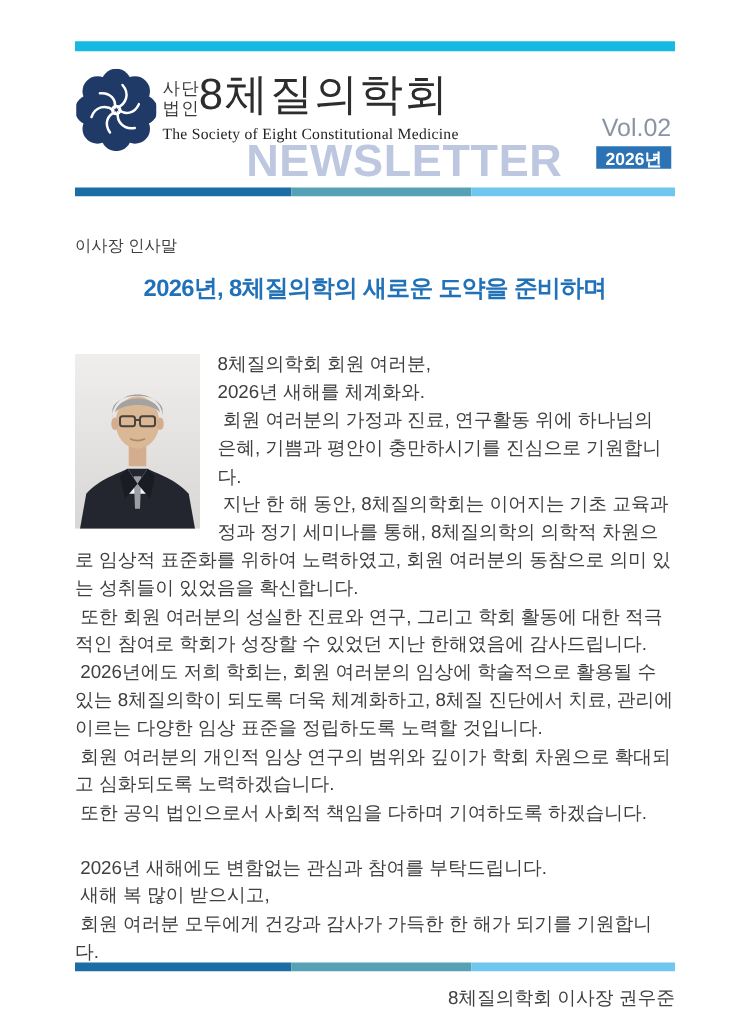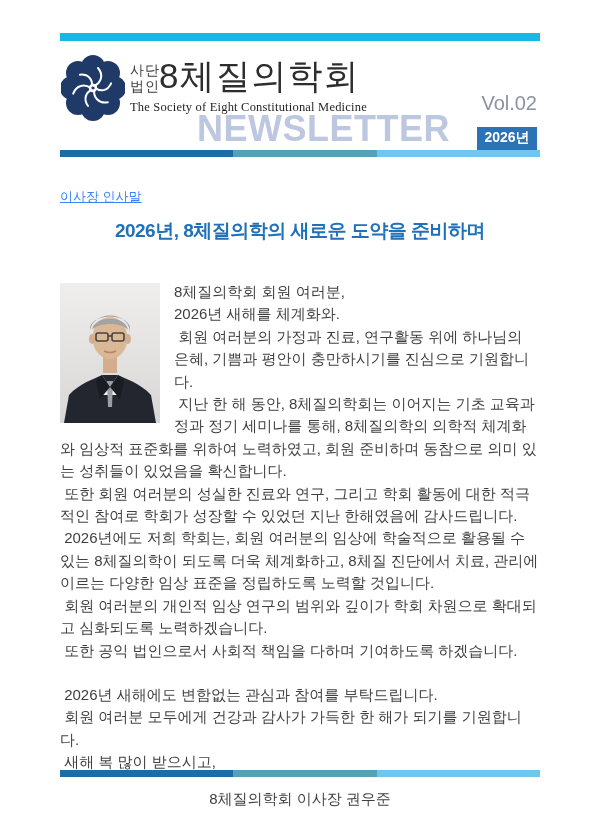--- a/index.html
+++ b/index.html
@@ -13,40 +13,40 @@
   .org-type{position:absolute;left:130px;top:62px;font-size:14px;line-height:16px;
     color:#3a3a3a;font-weight:400;letter-spacing:1px;}
   .org-name{position:absolute;left:159px;top:54px;font-size:35px;line-height:44px;
     color:#2d2d2d;font-weight:500;letter-spacing:1px;white-space:nowrap;}
   .org-name-en{position:absolute;left:130px;top:100px;
     font-family:"Liberation Serif","DejaVu Serif",serif;
     font-size:12.5px;color:#1f1f1f;letter-spacing:0.2px;white-space:nowrap;}
   .newsletter-word{position:absolute;left:197px;top:108px;font-size:36px;font-weight:bold;
     color:#bdc7e0;letter-spacing:0.5px;white-space:nowrap;}
   .vol{position:absolute;right:63px;top:92px;font-size:20px;font-weight:normal;color:#8a93a3;}
-  .year-badge{position:absolute;left:477px;top:127px;width:60px;height:30px;background:#2c73b5;
+  .year-badge{position:absolute;left:477px;top:117px;width:60px;height:18px;background:#2c73b5;
     color:#ffffff;font-size:14px;font-weight:bold;text-align:center;line-height:21px;}
   .tri-bar{position:absolute;left:60px;width:480px;height:7px;display:flex;}
   .tri-bar .s1{width:36%;background:#1c6ca6;}
   .tri-bar .s2{width:30%;background:#57a1b6;}
   .tri-bar .s3{width:34%;background:#6fc7ef;}
   .header-bar{top:150px;}
   .bottom-bar{top:770px;}
   
-  .section-label{position:absolute;left:60px;top:188px;font-size:13px;color:#3b82f6;text-decoration:underline;}
+  .section-label{position:absolute;left:60px;top:188px;font-size:13px;color:#404040;}
   .article-title{position:absolute;left:60px;top:218px;width:480px;margin:0;
     font-size:19px;font-weight:bold;color:#2071b8;text-align:center;letter-spacing:-0.5px;
     white-space:nowrap;}
   .letter{position:absolute;left:60px;top:281px;width:480px;
     font-size:15px;line-height:22.4px;color:#3f3f3f;
     word-break:break-all;}
   .letter p{margin:0;white-space:pre-wrap;}
   .photo{float:left;width:100px;height:140px;margin:2px 14px 6px 0;}
   .blank-line{height:22px;clear:none;}
-  .signature{margin-top:14px !important;text-align:center;}
+  .signature{margin-top:14px !important;text-align:right;}
 </style>
 </head>
 <body>
 
 <div class="page">
 
   <div class="top-bar"></div>
 
   <svg class="logo" viewBox="0 0 64 64">
     <g fill="#203a68">
@@ -124,29 +124,29 @@
       <path d="M42 92 L50 104 L58 92 L58 112 L42 112 Z" fill="#f4f3f1"></path>
 
       <path d="M47 98 L53 98 L52 124 L48 124 Z" fill="#9d9da6"></path>
 
       <path d="M42 92 L50 104 L40 116 L36 98 Z" fill="#191c23"></path>
       <path d="M58 92 L50 104 L60 116 L64 98 Z" fill="#191c23"></path>
     </svg>
     <p>8체질의학회 회원 여러분,</p>
     <p>2026년 새해를 체계화와.</p>
     <p> 회원 여러분의 가정과 진료, 연구활동 위에 하나님의 은혜, 기쁨과 평안이 충만하시기를 진심으로 기원합니다.</p>
-    <p> 지난 한 해 동안, 8체질의학회는 이어지는 기초 교육과정과 정기 세미나를 통해, 8체질의학의 의학적 체계화와 임상적 표준화를 위하여 노력하였고, 회원 준비하며 동참으로 의미 있는 성취들이 있었음을 확신합니다.</p>
+    <p> 지난 한 해 동안, 8체질의학회는 이어지는 기초 교육과정과 정기 세미나를 통해, 8체질의학의 의학적 차원으로 임상적 표준화를 위하여 노력하였고, 회원 여러분의 동참으로 의미 있는 성취들이 있었음을 확신합니다.</p>
     <p> 또한 회원 여러분의 성실한 진료와 연구, 그리고 학회 활동에 대한 적극적인 참여로 학회가 성장할 수 있었던 지난 한해였음에 감사드립니다.</p>
     <p> 2026년에도 저희 학회는, 회원 여러분의 임상에 학술적으로 활용될 수 있는 8체질의학이 되도록 더욱 체계화하고, 8체질 진단에서 치료, 관리에 이르는 다양한 임상 표준을 정립하도록 노력할 것입니다.</p>
     <p> 회원 여러분의 개인적 임상 연구의 범위와 깊이가 학회 차원으로 확대되고 심화되도록 노력하겠습니다.</p>
     <p> 또한 공익 법인으로서 사회적 책임을 다하며 기여하도록 하겠습니다.</p>
     <div class="blank-line"></div>
     <p> 2026년 새해에도 변함없는 관심과 참여를 부탁드립니다.</p>
+    <p> 새해 복 많이 받으시고,</p>
     <p> 회원 여러분 모두에게 건강과 감사가 가득한 한 해가 되기를 기원합니다.</p>
-    <p> 새해 복 많이 받으시고,</p>
     <p class="signature">8체질의학회 이사장 권우준</p>
   </div>
 
   <div class="tri-bar bottom-bar">
     <span class="s1"></span>
     <span class="s2"></span>
     <span class="s3"></span>
   </div>
 
 </div>

